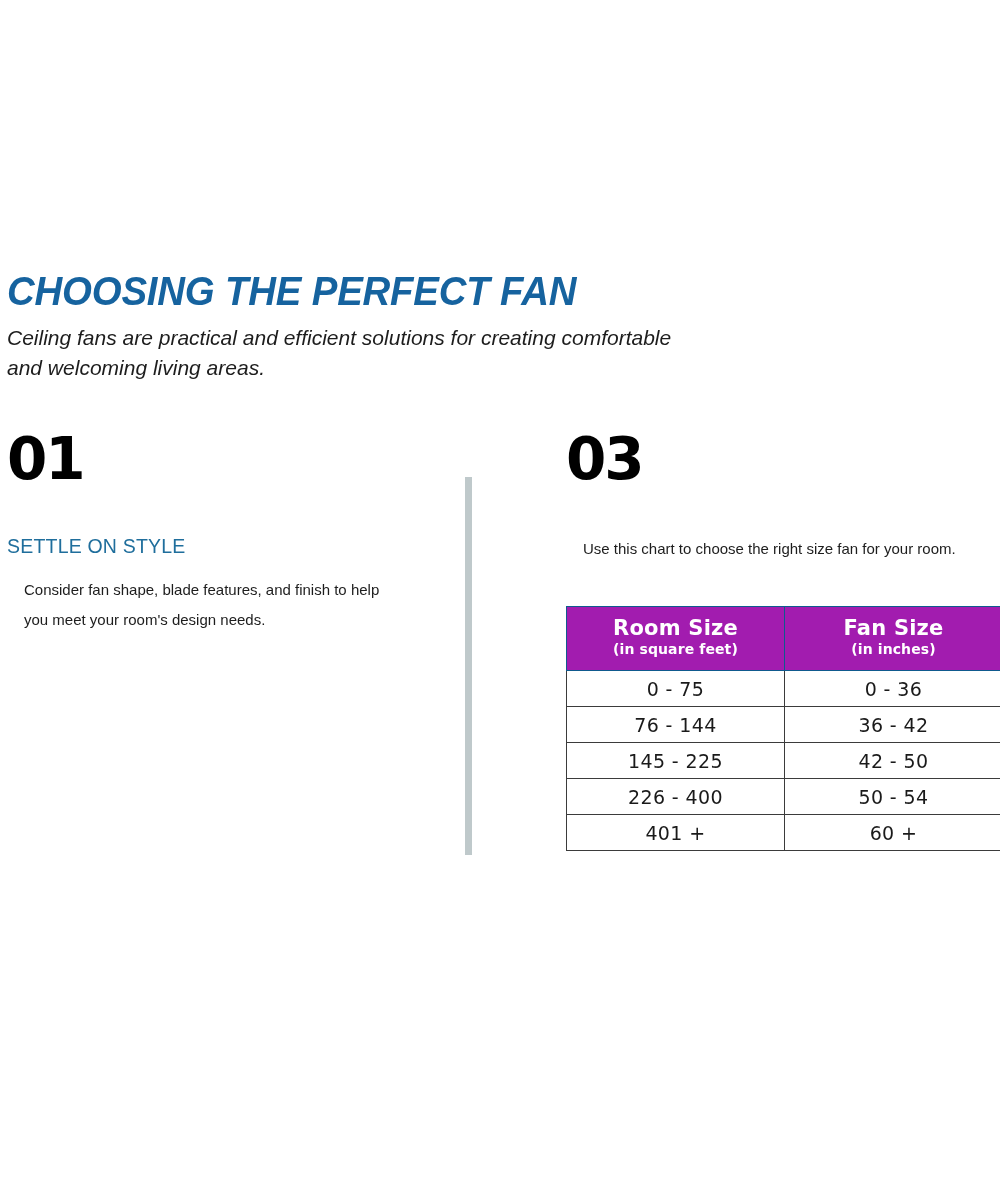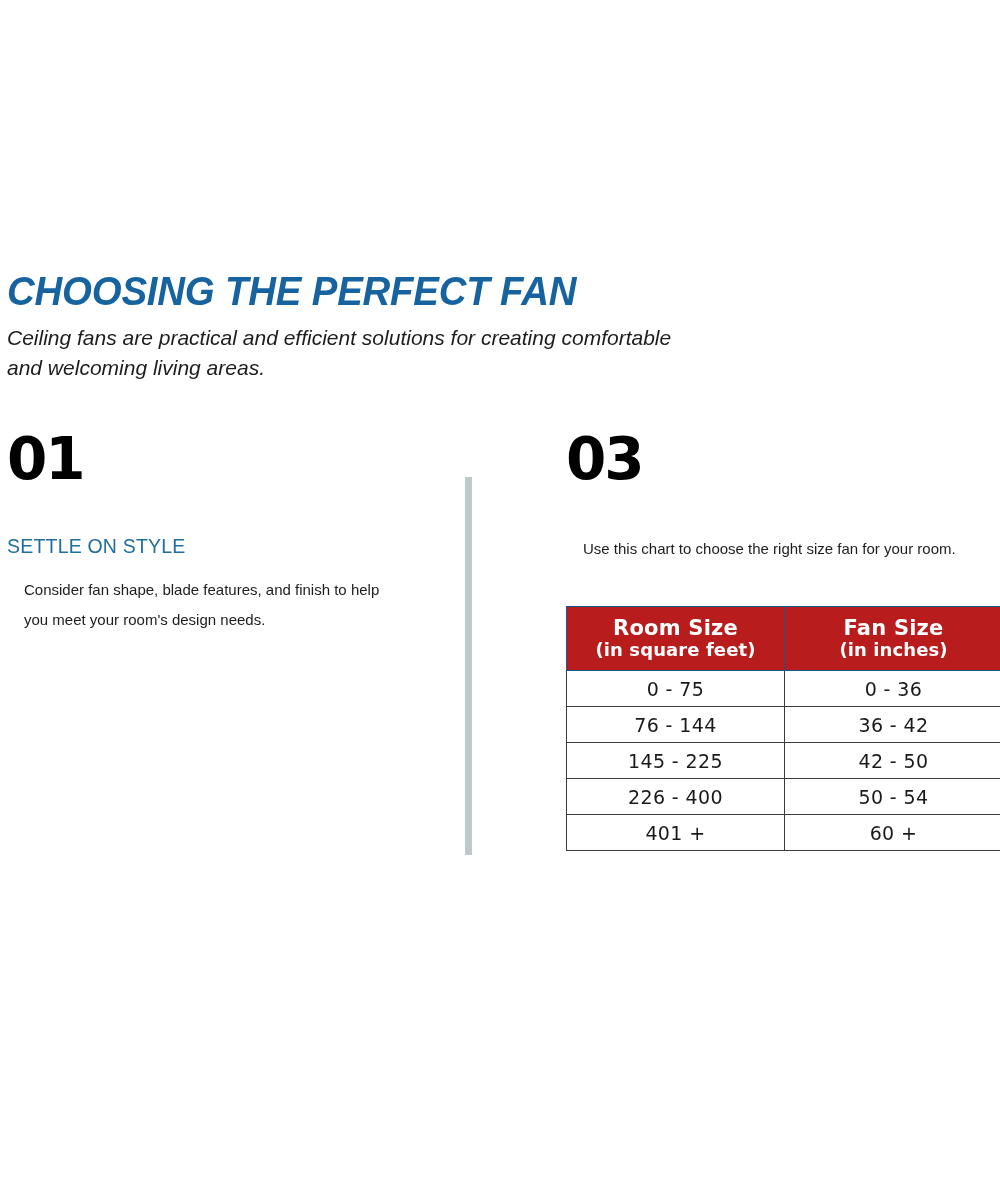--- a/index.html
+++ b/index.html
@@ -122,38 +122,38 @@
     width: 437px;
     table-layout: fixed;
   }
   table.size-table th,
   table.size-table td {
     border: 1.5px solid #3b3b3b;
     text-align: center;
     padding: 0;
   }
   table.size-table thead th {
-    background: #b91c1c;
+    background: #a21caf;
     border-color: #0F5A8E;
     color: #ffffff;
     padding: 9px 4px 11px 4px;
     vertical-align: middle;
   }
   table.size-table thead th .th-main {
     display: block;
     font-family: "DejaVu Sans", sans-serif;
     font-size: 21px;
     line-height: 24px;
     font-weight: bold;
     letter-spacing: 0.2px;
   }
   table.size-table thead th .th-sub {
     display: block;
     font-family: "DejaVu Sans", sans-serif;
-    font-size: 18px;
+    font-size: 14px;
     line-height: 19px;
     font-weight: bold;
     letter-spacing: 0.1px;
   }
   table.size-table thead th + th {
     border-left: 1.5px solid #ffffff;
   }
   table.size-table tbody td {
     font-family: "DejaVu Sans", sans-serif;
     font-size: 19px;

